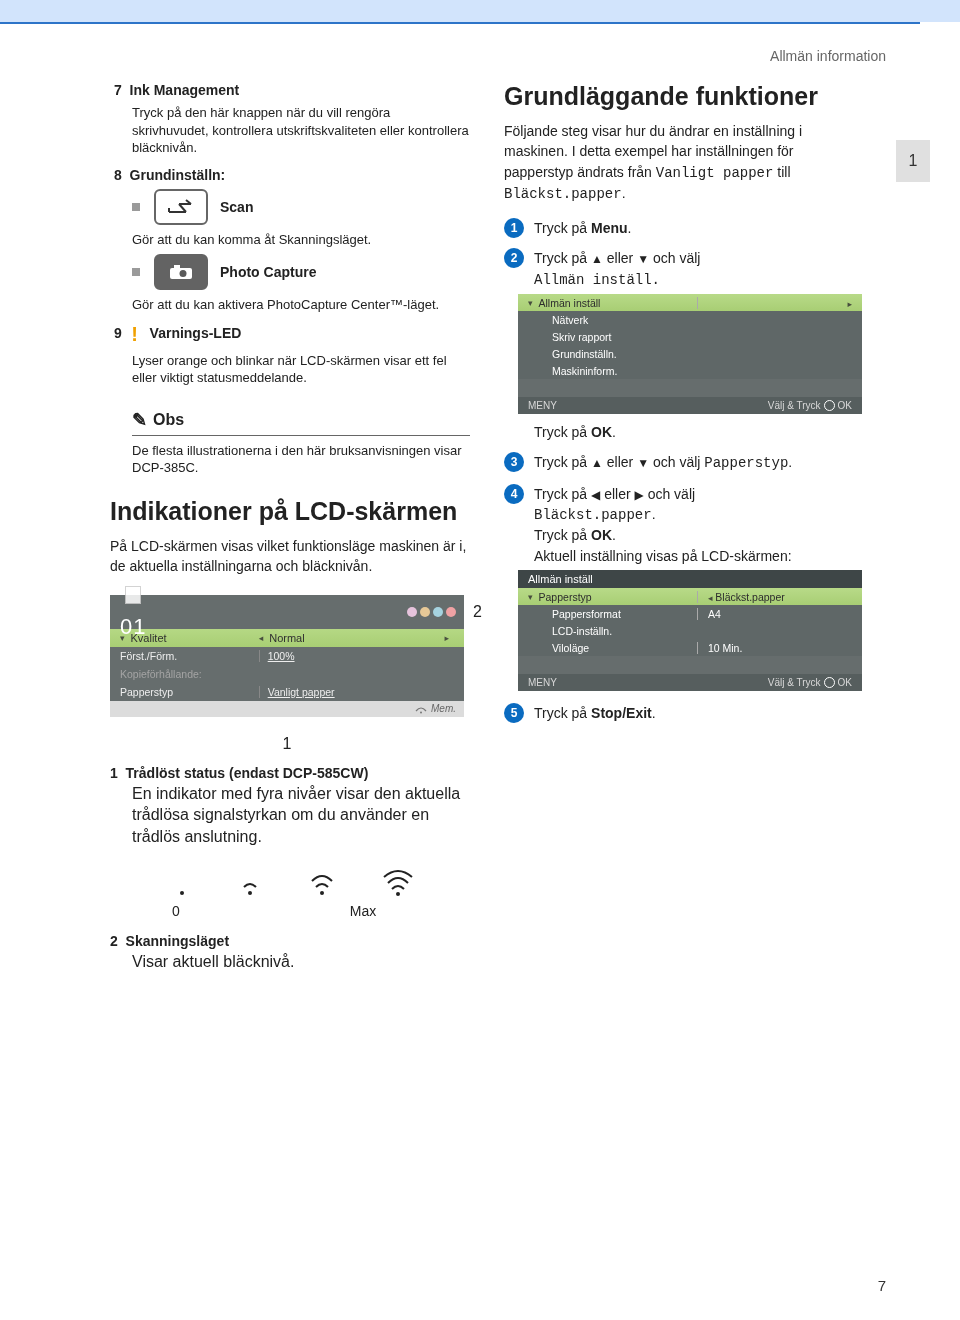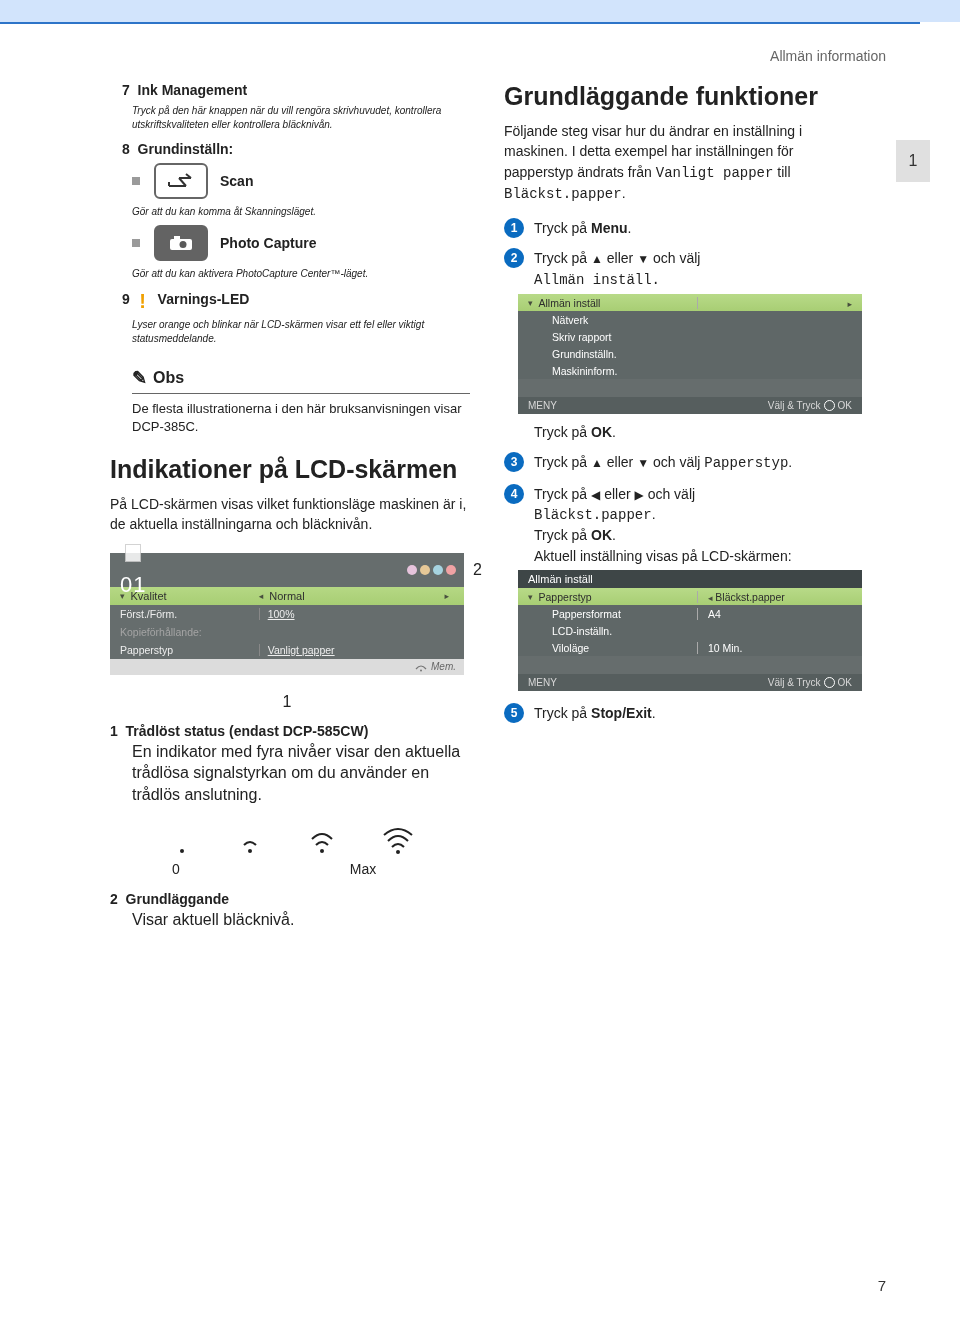--- a/index.html
+++ b/index.html
@@ -48,23 +48,23 @@
     display:flex;
     align-items:center;
     justify-content:center;
     color:#333;
   }
   h2 {
     font-size: 25px;
     font-weight: bold;
     margin: 20px 0 10px 0;
   }
-  .numitem { margin: 0 0 6px 12px; }
+  .numitem { margin: 0 0 6px 4px; }
   .numitem b { font-weight: bold; }
-  .desc { font-size: 10px; padding-left: 22px; line-height: 1.35; font-style: italic; }
+  .desc { font-size: 13px; padding-left: 22px; line-height: 1.35; }
   .row { display:flex; align-items:center; gap:12px; padding-left:22px; margin:6px 0; }
   .sq { width:8px; height:8px; background:#9a9a9a; margin-right:2px; }
   .iconbox {
     width:54px; height:36px; background:#fff; border:2px solid #666; border-radius:6px;
     display:flex; align-items:center; justify-content:center; color:#333;
   }
   .iconbox.photo { background:#636363; color:#fff; border-color:#636363; }
   .mode-label { font-weight:bold; }
   .warn-icon {
     display:inline-flex;
@@ -324,21 +324,21 @@
             <path d="M10 20 Q16 14 22 20" stroke="#222" fill="none" stroke-width="2"></path>
             <circle cx="16" cy="25" r="2" fill="#222"></circle>
           </svg>
       </div>
       <div class="wifi-labels">
         <span>0</span>
         <span>Max</span>
       </div>
 
       <div class="fc">
-        <b><span>2</span>&nbsp;&nbsp;<span>Grundläggande</span></b>
+        <b><span>2</span>&nbsp;&nbsp;<span>Skanningsläget</span></b>
       </div>
       <div class="fd">Visar aktuell bläcknivå.</div>
     </div>
   </div>
 
   <div class="col-right">
     <div class="side-tab">1</div>
     <h2 style="margin-top:0">Grundläggande funktioner</h2>
     <div class="para">
       <span>Följande steg visar hur du ändrar en inställning i maskinen. I detta exempel har inställningen för papperstyp ändrats från </span><span class="mono">Vanligt papper</span><span> till </span><span class="mono">Bläckst.papper</span><span>.</span>

